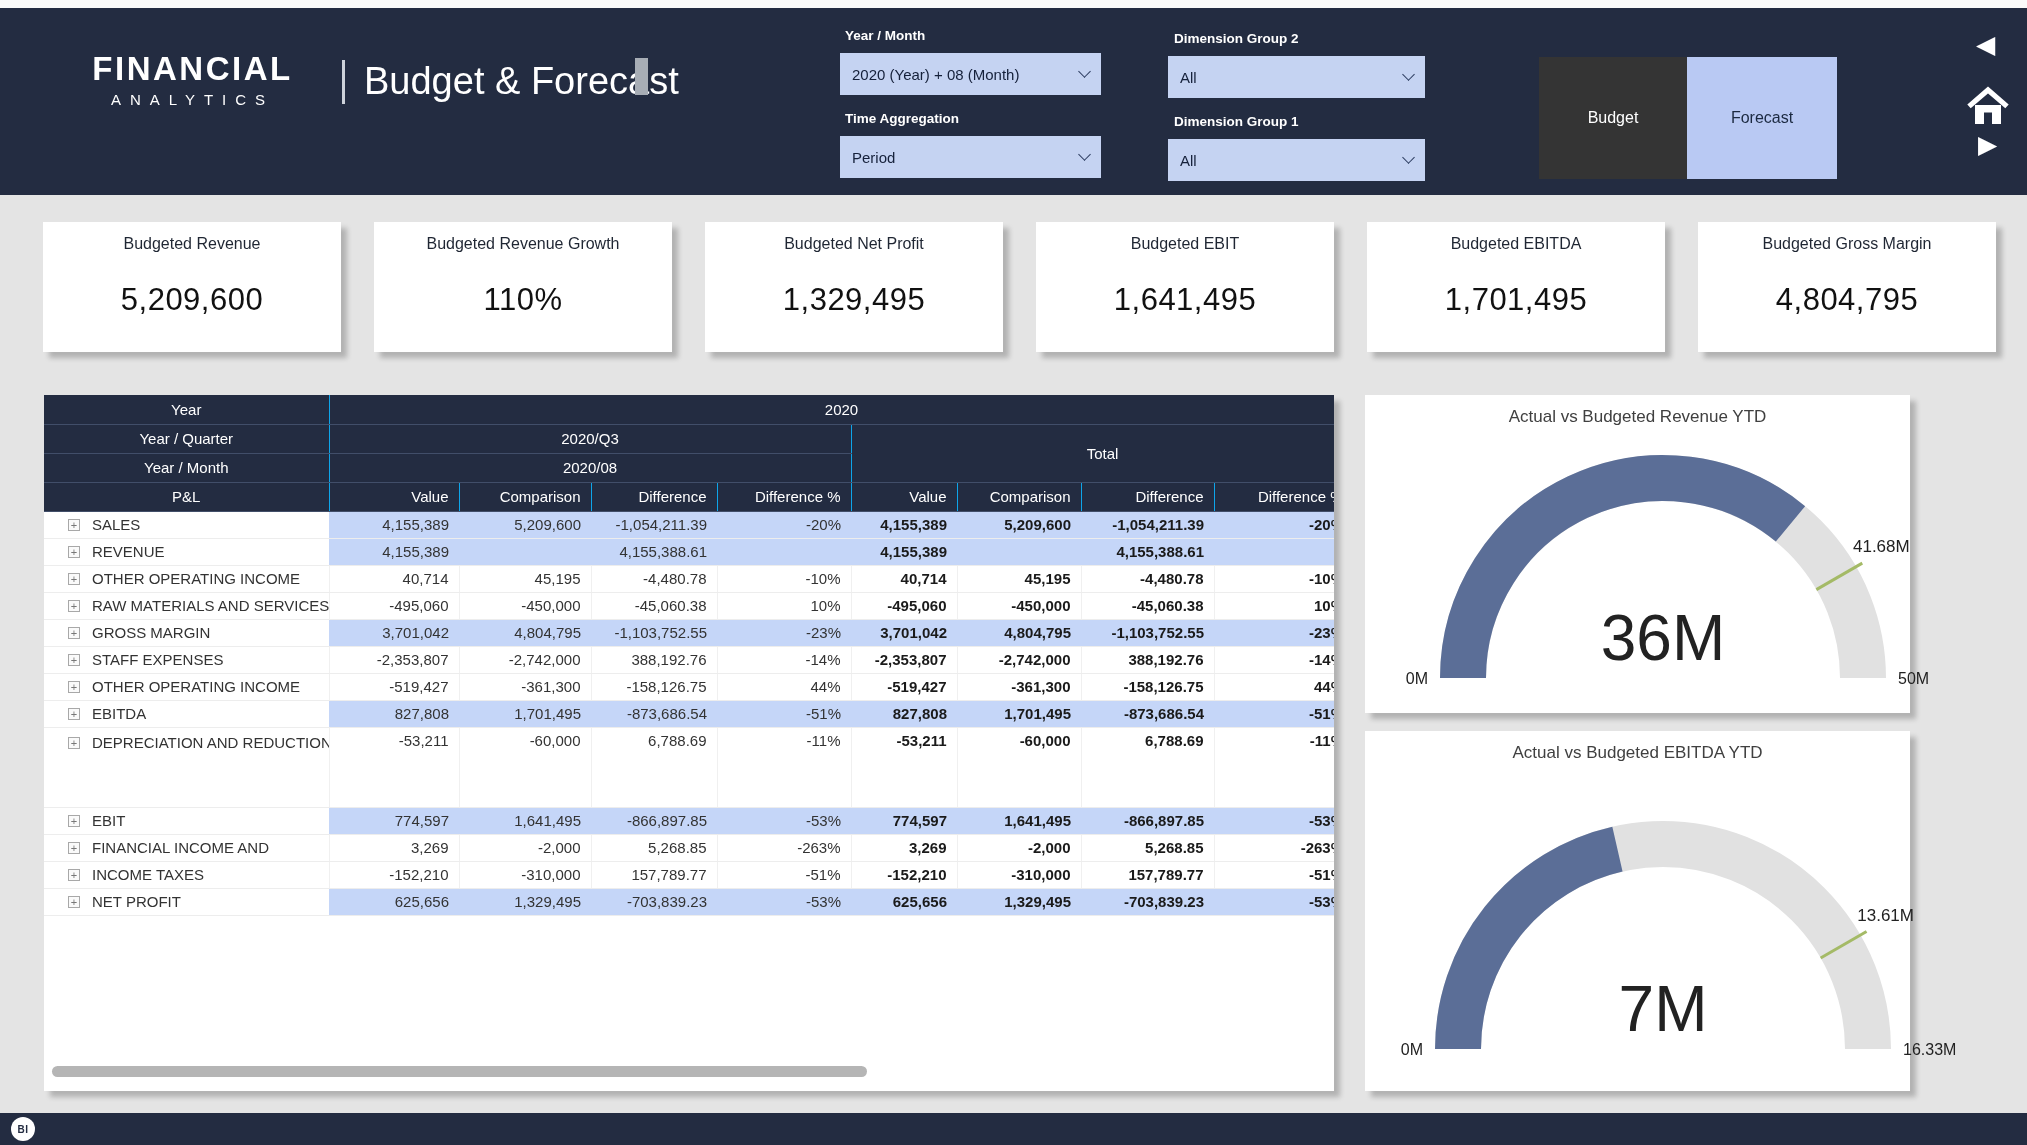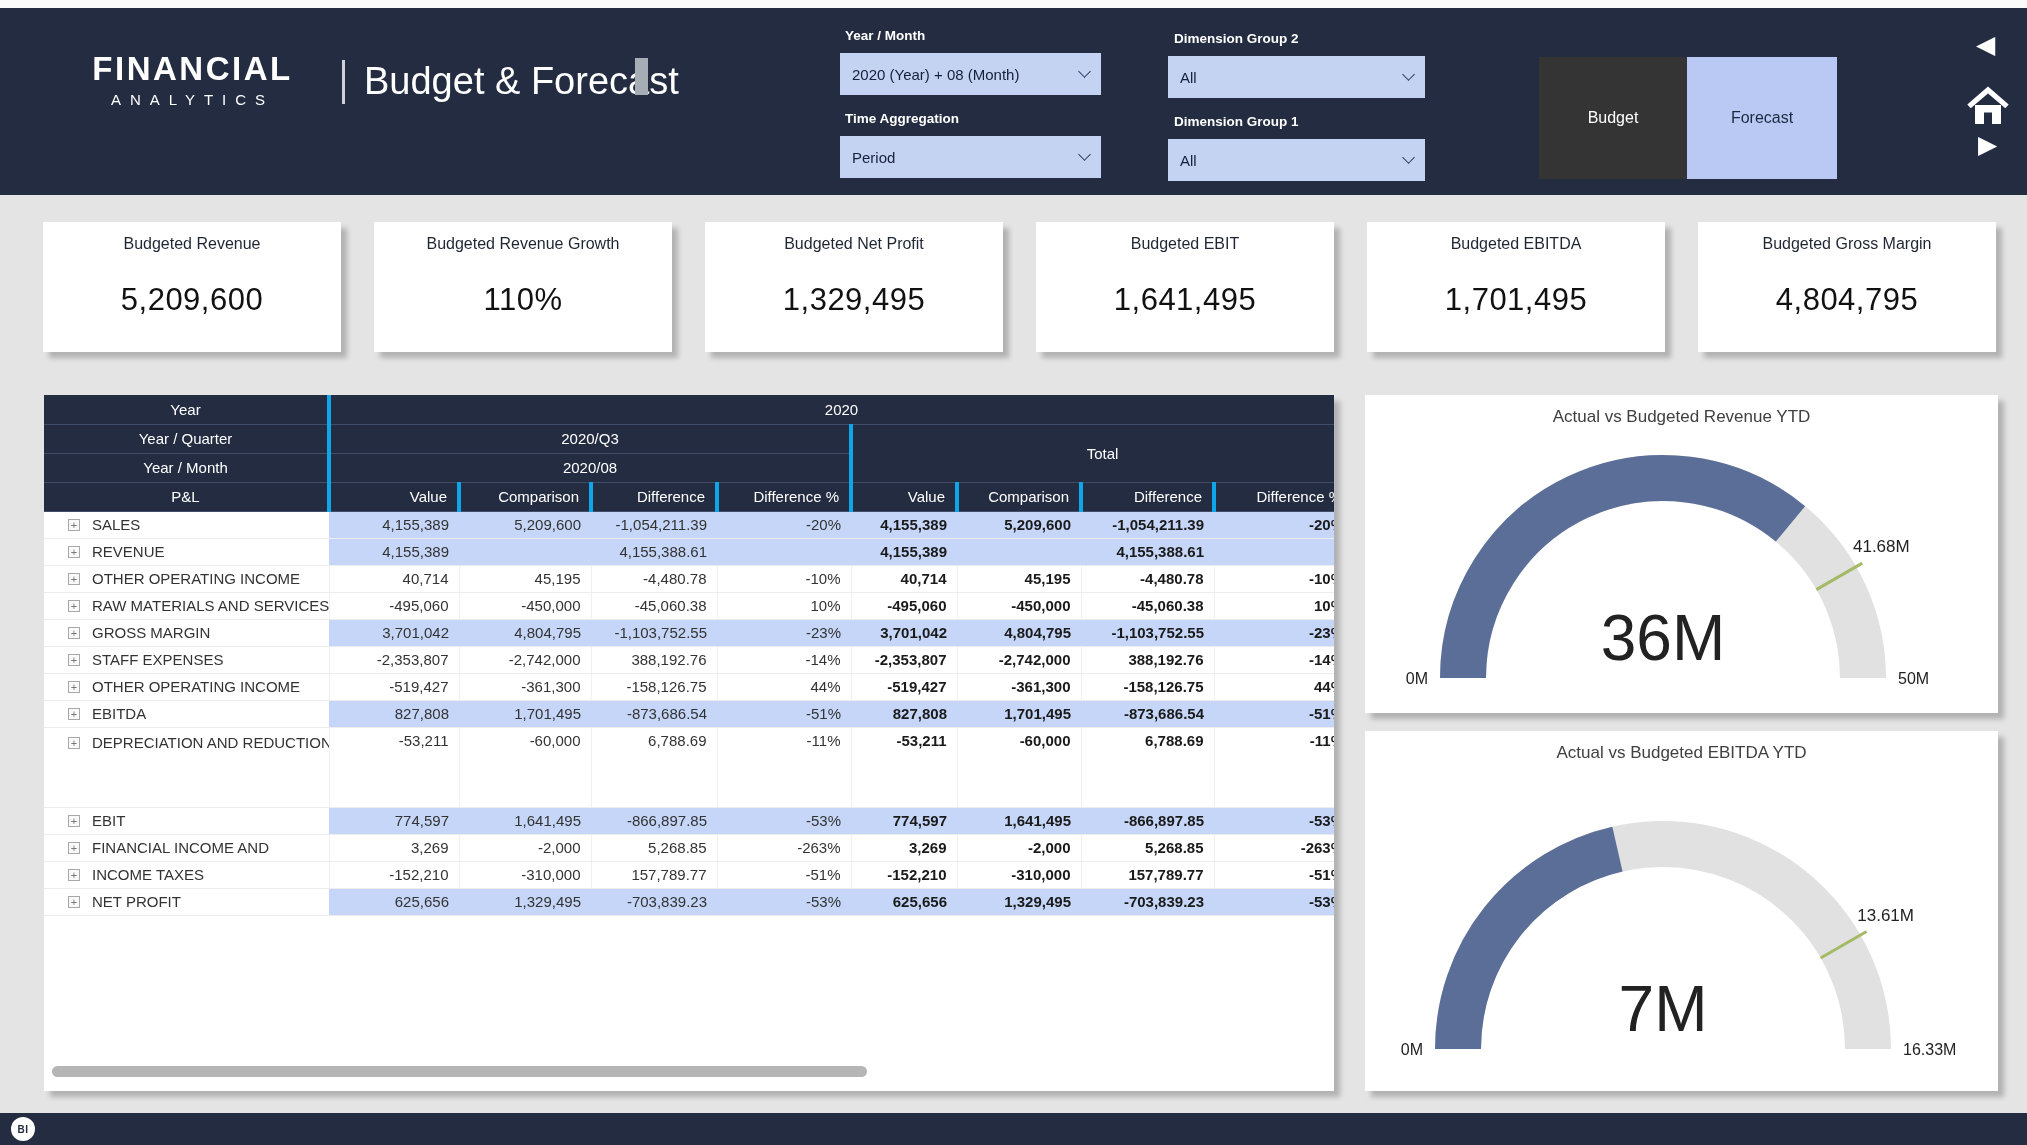--- a/index.html
+++ b/index.html
@@ -37,42 +37,42 @@
               box-shadow:6px 6px 5px rgba(0,0,0,.22); text-align:center; }
   .kpi-title { margin-top:13px; font-size:16px; color:#1f2633; }
   .kpi-value { margin-top:29px; font-size:31px; font-weight:300; color:#111; letter-spacing:.5px; }
 
   
   .tbl-card { position:absolute; left:44px; top:395px; width:1290px; height:696px; background:#fff;
               box-shadow:6px 6px 5px rgba(0,0,0,.22); overflow:hidden; }
   table.pnl { border-collapse:collapse; table-layout:fixed; width:1310px; }
   table.pnl th, table.pnl td { font-weight:400; overflow:hidden; white-space:nowrap; }
   table.pnl thead th { background:#232c41; color:#fff; font-size:15px; height:29px;
-                       border-right:4px solid #0ea5e9; border-bottom:1px solid #414e69; }
+                       border-right:1px solid #0ea5e9; border-bottom:1px solid #414e69; }
   .meta-lbl { text-align:center; }
   .meta-val { text-align:center; }
   .total-h { text-align:center; font-weight:700; }
   .pnl-h { text-align:center; font-weight:700;margin-top:48px; }
   .num-h { text-align:right; padding-right:10px; }
   .tot-h { font-weight:700; }
   table.pnl td { height:27px; font-size:15px; color:#333; border-bottom:1px solid #ededed; }
   td.lbl { padding-left:24px; color:#3a3a3a; white-space:normal; line-height:1.35; }
   td.num { text-align:right; padding-right:10px; border-left:1px solid #f0f0f0; }
   td.num.tot { font-weight:700; color:#1a1a1a; }
   td.hl { background:#c5d6f8; border-bottom:1px solid #fff; border-left:none; }
   tr.row-tall td { height:80px; vertical-align:top; padding-top:4px; }
   .expander { display:inline-block; width:12px; height:12px; border:1px solid #a8a8a8; background:#fafafa;
               color:#777; font-size:11px; line-height:10px; text-align:center; margin-right:12px;
               vertical-align:middle; cursor:pointer; }
   .row-label { vertical-align:middle; }
   .h-scroll { position:absolute; left:8px; bottom:14px; width:815px; height:11px; background:#b5b5b5;
               border-radius:6px; cursor:pointer; }
 
   
-  .gauge-card { position:absolute; left:1365px; width:633px; background:#fff; box-shadow:6px 6px 5px rgba(0,0,0,.22); }
+  .gauge-card { position:absolute; left:1365px; width:545px; background:#fff; box-shadow:6px 6px 5px rgba(0,0,0,.22); }
   #gauge-card-0 { top:395px; height:318px; }
   #gauge-card-1 { top:731px; height:360px; }
   .gauge-title { position:absolute; top:12px; left:0; width:100%; text-align:center; font-size:17px; color:#404040; }
   .gauge-svg { position:absolute; left:0; top:0; }
 
   
   .footer { position:absolute; left:0; top:1113px; width:2027px; height:32px; background:#232c41; }
   .bi-badge { position:absolute; left:11px; top:4px; width:24px; height:24px; border-radius:50%;
               background:#fff; color:#232c41; font-size:10px; font-weight:700;
               display:flex; align-items:center; justify-content:center; letter-spacing:.5px; }

